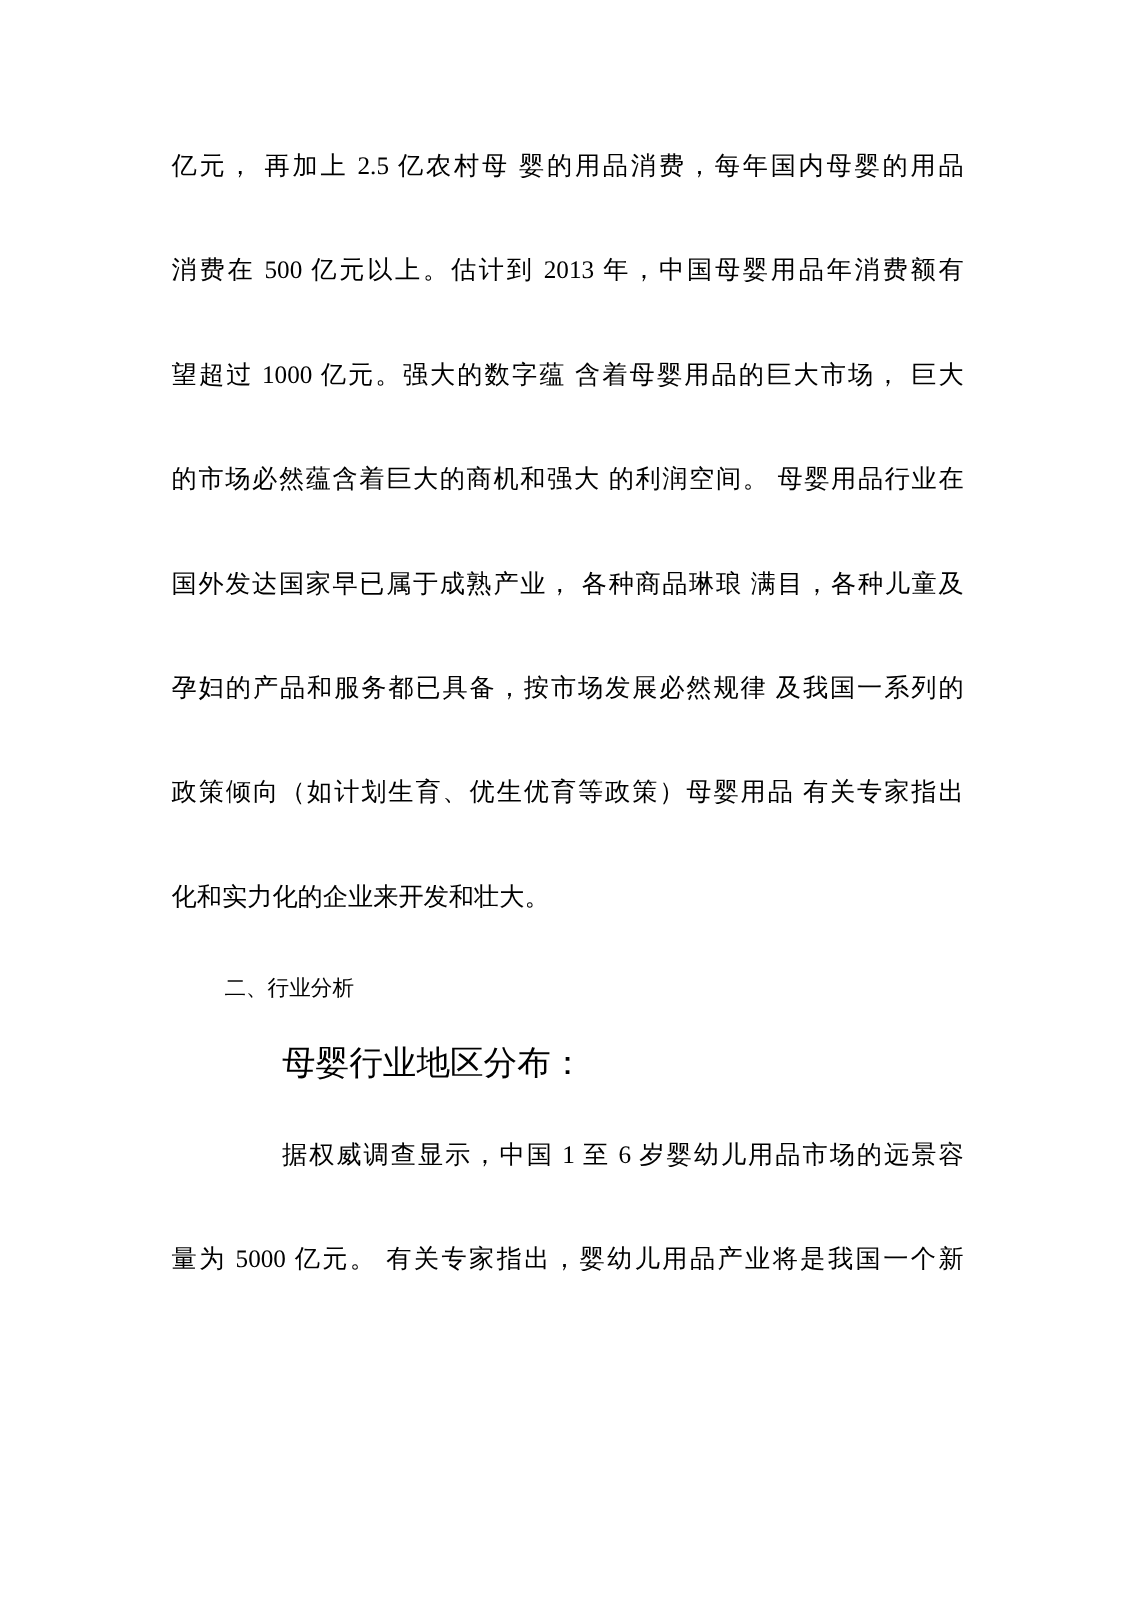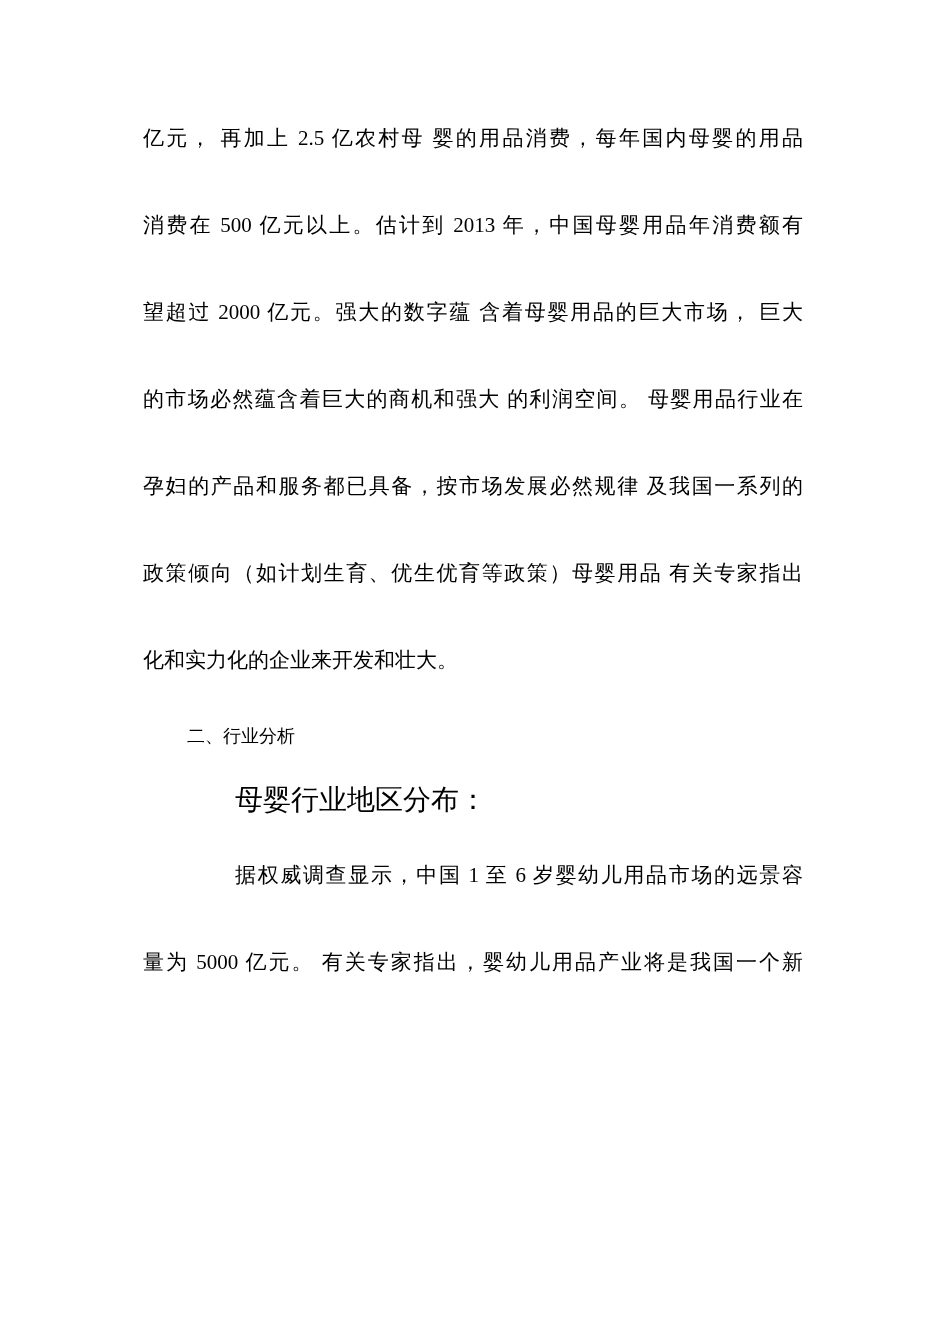--- a/index.html
+++ b/index.html
@@ -62,22 +62,23 @@
   }
 </style>
 </head>
 <body>
 
 <div class="page">
 
   <div class="para1">
     <div class="doc-line just">亿元， 再加上 2.5 亿农村母 婴的用品消费，每年国内母婴的用品</div>
     <div class="doc-line just">消费在 500 亿元以上。估计到 2013 年，中国母婴用品年消费额有</div>
-    <div class="doc-line just">望超过 2000 亿元。强大的数字蕴 含着母婴用品的巨大市场， 巨大</div>
+    <div class="doc-line just">望超过 1000 亿元。强大的数字蕴 含着母婴用品的巨大市场， 巨大</div>
     <div class="doc-line just">的市场必然蕴含着巨大的商机和强大 的利润空间。 母婴用品行业在</div>
+    <div class="doc-line just">国外发达国家早已属于成熟产业， 各种商品琳琅 满目，各种儿童及</div>
     <div class="doc-line just">孕妇的产品和服务都已具备，按市场发展必然规律 及我国一系列的</div>
     <div class="doc-line just">政策倾向（如计划生育、优生优育等政策）母婴用品 有关专家指出</div>
     <div class="doc-line left">化和实力化的企业来开发和壮大。</div>
   </div>
 
   <div class="section-heading">二、行业分析</div>
 
   <div class="sub-heading">母婴行业地区分布：</div>
 
   <div class="para2">

